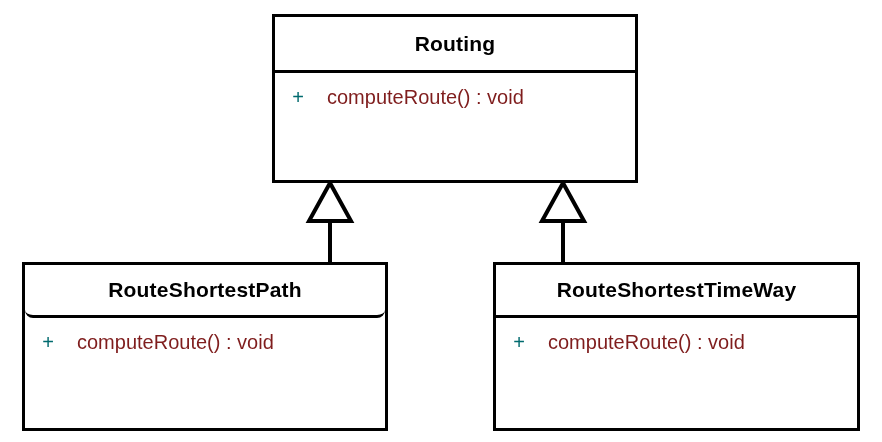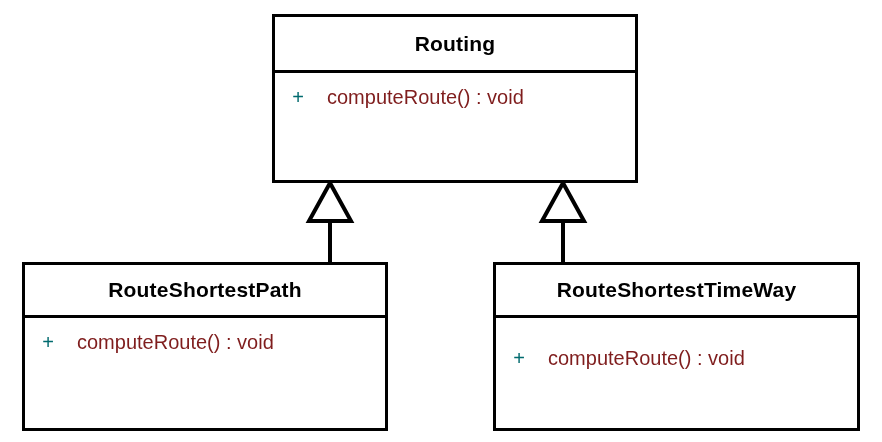--- a/index.html
+++ b/index.html
@@ -77,32 +77,31 @@
   #class-routing .uml-member-row { font-size: 20px; padding-left: 12px; height: 36px; }
   #class-routing .uml-visibility { width: 22px; font-size: 20px; }
   #class-routing .uml-signature { margin-left: 18px; }
 
   #class-routeshortestpath {
     left: 22px;
     top: 262px;
     width: 366px;
     height: 169px;
   }
-  #class-routeshortestpath .uml-class-name-row { height: 53px; }
+  #class-routeshortestpath .uml-class-name-row { height: 53px; border-radius: 8px; }
   #class-routeshortestpath .uml-class-name { font-size: 21px; }
   #class-routeshortestpath .uml-member-row { font-size: 20px; padding-left: 12px; height: 36px; }
   #class-routeshortestpath .uml-visibility { width: 22px; font-size: 20px; }
   #class-routeshortestpath .uml-signature { margin-left: 18px; }
 
   #class-routeshortesttimeway {
     left: 493px;
     top: 262px;
     width: 367px;
     height: 169px;
-    gap: 16px;
   }
   #class-routeshortesttimeway .uml-class-name-row { height: 53px; }
   #class-routeshortesttimeway .uml-class-name { font-size: 21px; }
   #class-routeshortesttimeway .uml-member-row { font-size: 20px; padding-left: 12px; height: 36px; }
   #class-routeshortesttimeway .uml-visibility { width: 22px; font-size: 20px; }
   #class-routeshortesttimeway .uml-signature { margin-left: 18px; }
 
   #generalization-layer {
     position: absolute;
     left: 0;

